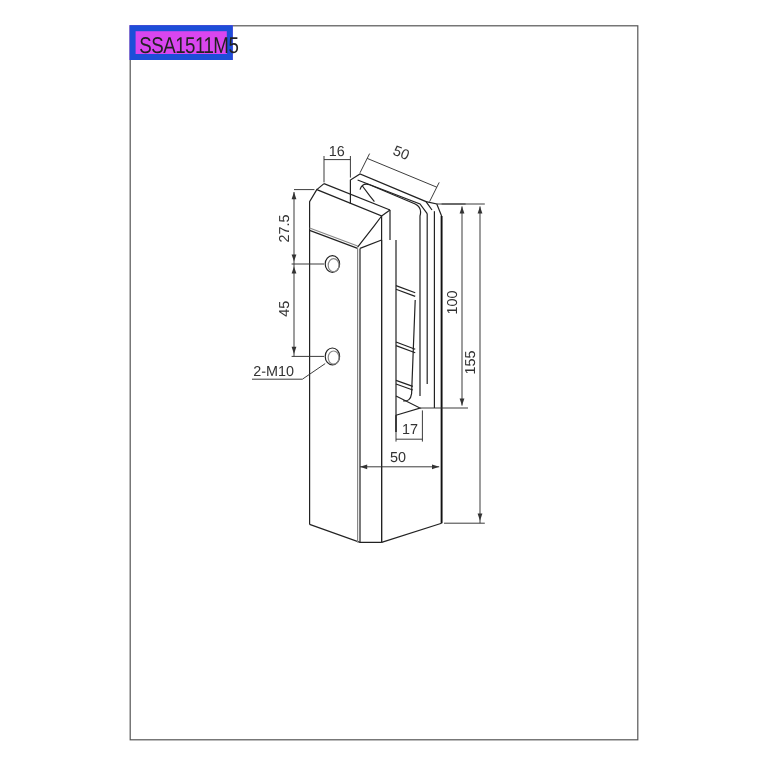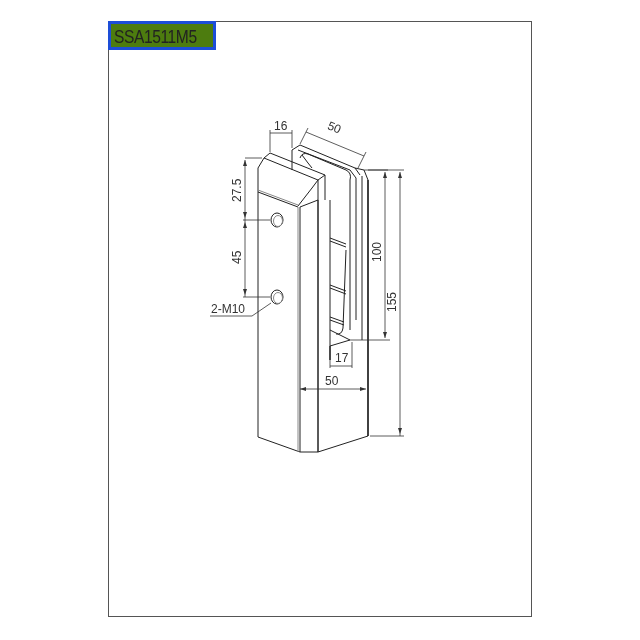--- a/index.html
+++ b/index.html
@@ -1,18 +1,18 @@
 <!DOCTYPE html>
 <html><head>
   <meta charset="utf-8">
   <style>
     html, body { margin:0; padding:0; background:#ffffff; }
     body { width:640px; height:640px; position:relative; overflow:hidden; font-family:"Liberation Sans", sans-serif; }
     .frame { position:absolute; left:108px; top:21px; width:424px; height:596px; border:1px solid #555; box-sizing:border-box; }
-    .title-box { position:absolute; left:108px; top:21px; width:108px; height:29px; border:3px solid #1d4ed8; box-sizing:border-box; background:#4d7c0f; }
+    .title-box { position:absolute; left:108px; top:21px; width:86px; height:29px; border:5px solid #1d4ed8; box-sizing:border-box; background:#d946ef; }
     .title-text { position:absolute; left:3px; top:2px; font-family:"Liberation Sans Narrow","Liberation Sans", sans-serif; font-size:19px; color:#222; letter-spacing:-0.5px; transform:scaleX(0.82); transform-origin:left top; white-space:nowrap; }
     svg.drawing { position:absolute; left:0; top:0; }
     .ln { stroke:#222; stroke-width:1; fill:none; }
     .lnb { stroke:#111; stroke-width:1.6; fill:none; }
     .lng { stroke:#888; stroke-width:1; fill:none; }
     .dim { stroke:#333; stroke-width:0.8; fill:none; }
     .dimtxt { font-family:"Liberation Sans", sans-serif; font-size:12px; fill:#333; }
   </style>
 </head>
 <body>

